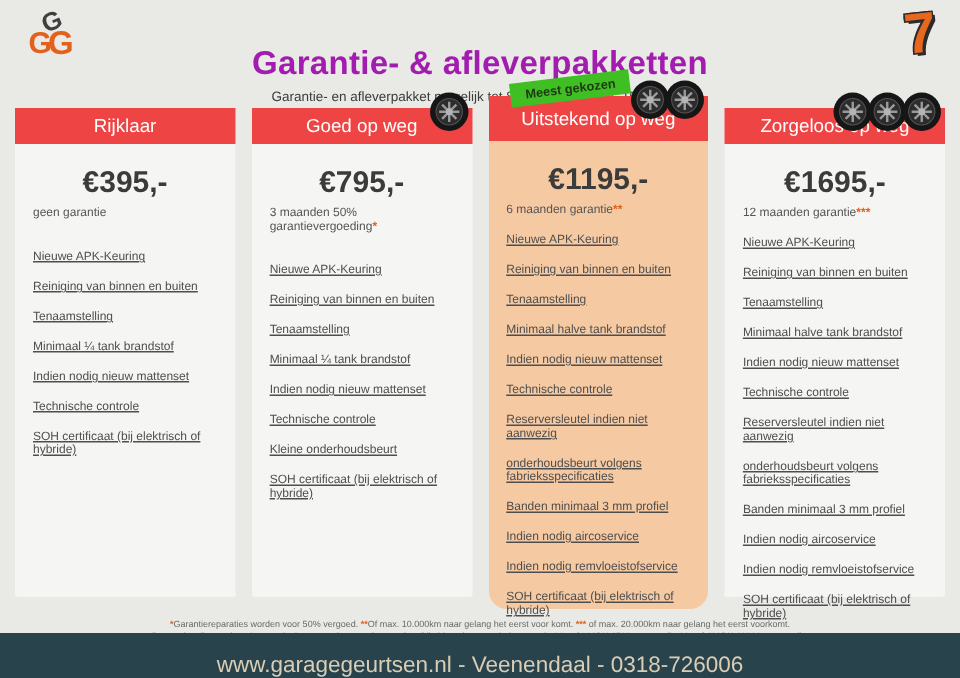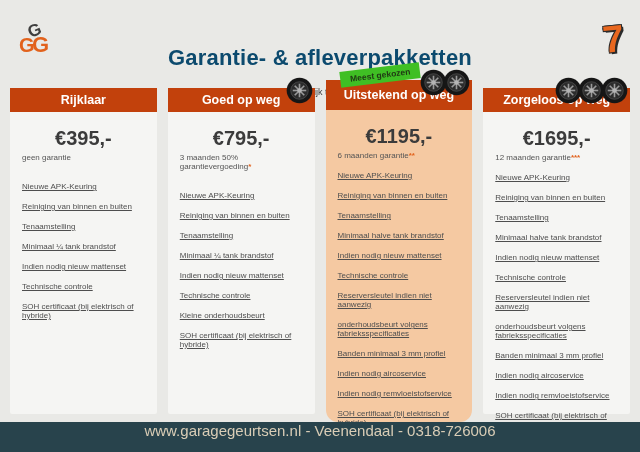--- a/index.html
+++ b/index.html
@@ -10,22 +10,22 @@
     position:relative;
   }
   
   .header{position:relative;height:58px;}
   .logo{position:absolute;left:16px;top:4px;width:44px;height:46px;}
   .logo span{position:absolute;font-weight:bold;line-height:1;}
   .logo .g-dark{top:2px;left:12px;font-size:17px;color:#3f3f3f;transform:rotate(-22deg);}
   .logo .g-or1{top:15px;left:3px;font-size:20px;color:#e2621c;}
   .logo .g-or2{top:14px;left:16px;font-size:22px;color:#e2621c;}
   .page-title{
-    margin:16px;padding-top:29px;text-align:center;
-    font-size:22px;font-weight:bold;color:#0c4a6e;letter-spacing:.2px;
+    margin:0;padding-top:29px;text-align:center;
+    font-size:22px;font-weight:bold;color:#a21caf;letter-spacing:.2px;
   }
   .page-subtitle{
     margin:4px 0 0;text-align:center;
     font-size:9px;color:#3c3c3c;
   }
   .seven{
     position:absolute;right:16px;top:2px;
     font-size:38px;font-weight:bold;color:#e8671f;
     transform:rotate(-6deg);
     text-shadow:2px 2px 0 #2b2b2b,-1px 1px 0 #2b2b2b,1px -1px 0 #2b2b2b,-1px -1px 0 #2b2b2b;
@@ -37,22 +37,22 @@
   }
   .col{
     flex:1;height:326px;margin-top:8px;background:#f5f5f3;
     position:relative;border-radius:2px;
   }
   .col.highlight{
     height:342px;margin-top:0;background:#f5c9a2;
     border-radius:3px 3px 12px 12px;
   }
   .colhead{
-    background:#c2410c;height:24px;line-height:24px;
-    text-align:center;color:#ffffff;font-weight:bold;font-size:12.5px;
+    background:#ef4444;height:24px;line-height:24px;
+    text-align:center;color:#ffffff;font-weight:normal;font-size:12.5px;
   }
   .col.highlight .colhead{height:30px;line-height:30px;}
   .price{font-size:20px;font-weight:bold;color:#3b3b3b;padding:15px 12px 0;text-align:center;}
   .guarantee{font-size:8px;color:#555;padding:3px 12px 0;}
   .ast{color:#e2621c;font-weight:bold;}
   ul.items{list-style:none;margin:20px 0 0;padding:0 12px;}
   ul.items li{font-size:8px;color:#4e4e4e;line-height:9px;margin-bottom:11px;text-decoration:underline;}
   .col.dense ul.items{margin-top:11px;}
   .col.dense ul.items li{margin-bottom:11px;}
   
@@ -61,21 +61,21 @@
   .badge{
     position:absolute;top:-13px;left:14px;z-index:2;
     background:#3fbf24;color:#203a14;font-size:8.5px;font-weight:bold;
     padding:3px 10px;transform:rotate(-7deg);white-space:nowrap;
   }
   
   .footnotes{margin-top:7px;text-align:center;}
   .footnotes p{margin:0;font-size:6px;line-height:8px;color:#6a6a6a;}
   .footer{
     position:absolute;left:0;bottom:0;width:640px;height:30px;
-    background:#28434c;display:flex;align-items:flex-start;justify-content:center;
+    background:#28434c;display:flex;align-items:flex-end;justify-content:center;
   }
   .footer span{color:#d9cdb6;font-size:15px;}
 </style>
 </head>
 <body>
 
 <div class="header">
   <div class="logo">
     <span class="g-dark">G</span>
     <span class="g-or1">G</span>

